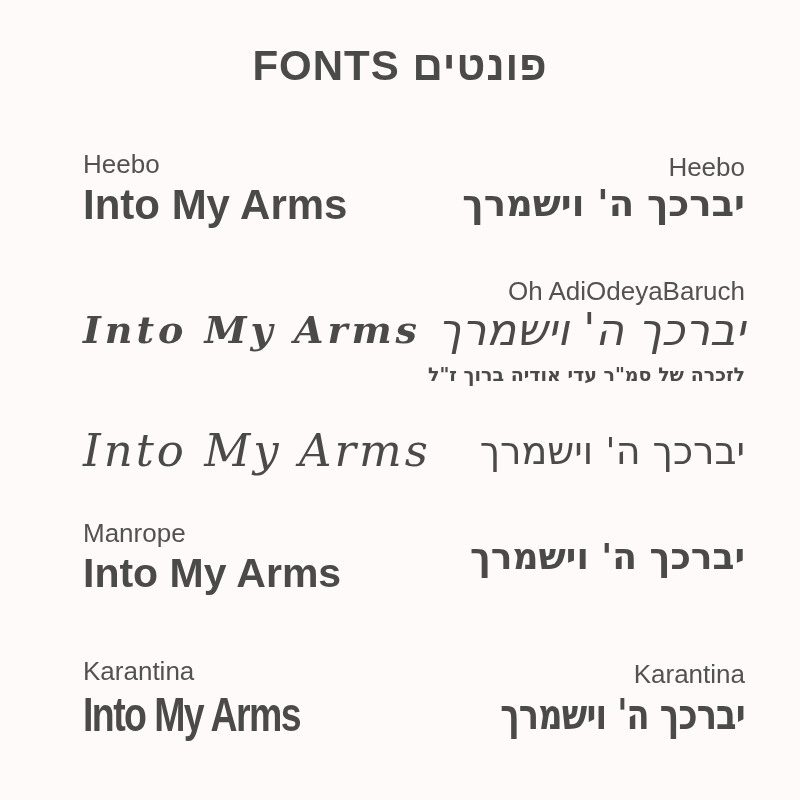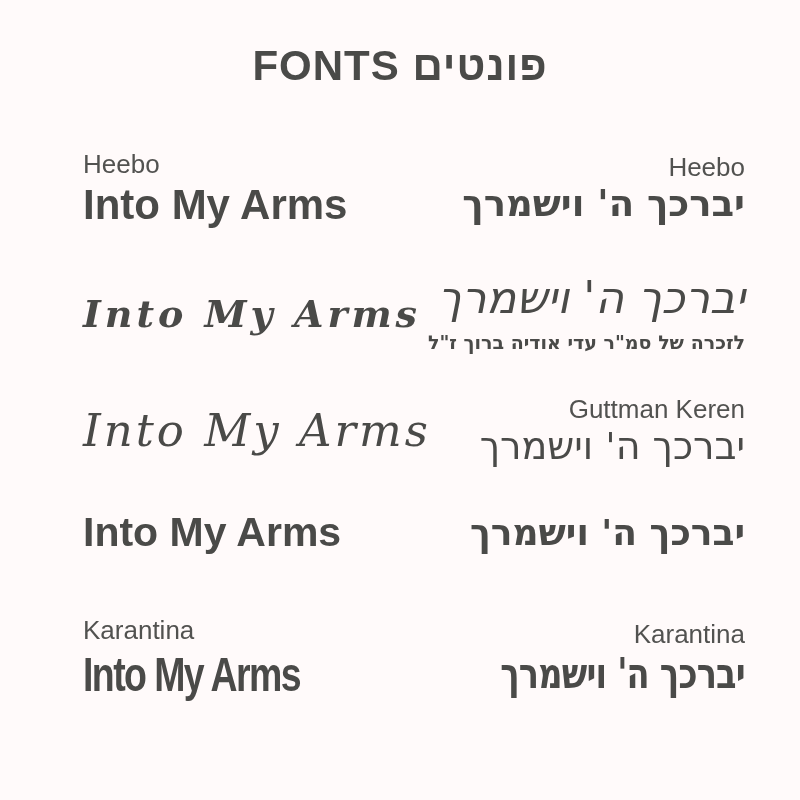--- a/index.html
+++ b/index.html
@@ -84,37 +84,38 @@
       <div class="label">Heebo</div>
       <div class="sample s-heebo-he">יברכך ה' וישמרך</div>
     </div>
   </section>
 
   <section class="row row-2">
     <div class="cell left">
       <div class="sample s-amladen">Into My Arms</div>
     </div>
     <div class="cell right">
+      <div class="label">Oh AdiOdeyaBaruch</div>
       <div class="sample s-hand-he">יברכך ה' וישמרך</div>
       <div class="caption">לזכרה של סמ"ר עדי אודיה ברוך ז"ל</div>
     </div>
   </section>
 
   <section class="row row-3">
     <div class="cell left">
       <div class="sample s-tangerine">Into My Arms</div>
     </div>
     <div class="cell right">
-      <div class="label">Guttman Keren</div>
       <div class="sample s-guttman">יברכך ה' וישמרך</div>
     </div>
   </section>
 
   <section class="row row-4">
     <div class="cell left">
+      <div class="label">Manrope</div>
       <div class="sample s-manrope">Into My Arms</div>
     </div>
     <div class="cell right">
       <div class="sample s-rubik">יברכך ה' וישמרך</div>
     </div>
   </section>
 
   <section class="row row-5">
     <div class="cell left">
       <div class="label">Karantina</div>

